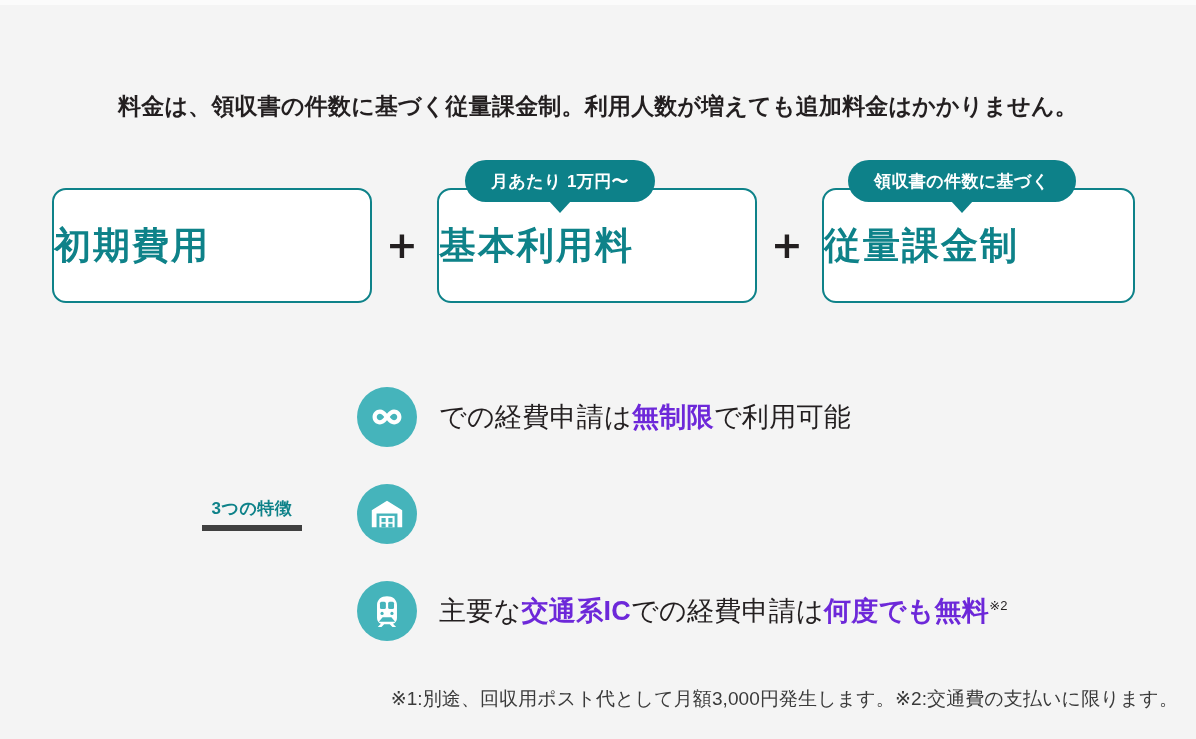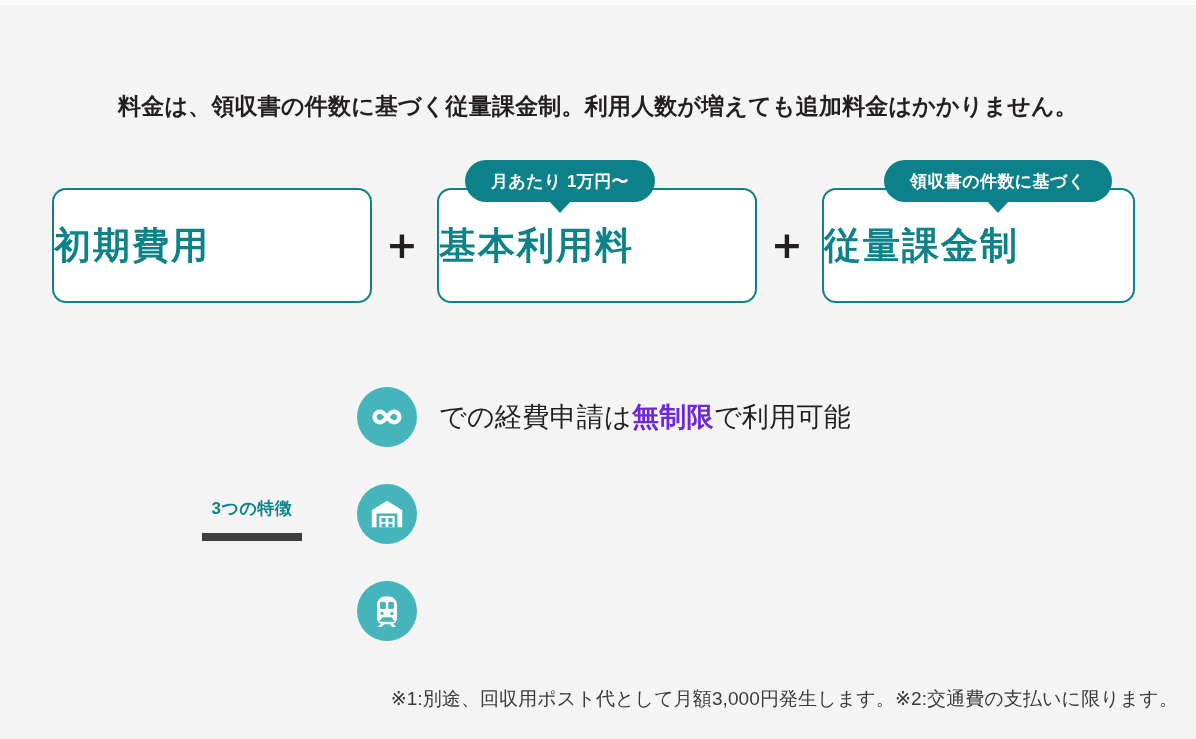--- a/index.html
+++ b/index.html
@@ -116,42 +116,42 @@
     bottom: -11px;
     left: 50%;
     margin-left: -11px;
     width: 0;
     height: 0;
     border-left: 11px solid transparent;
     border-right: 11px solid transparent;
     border-top: 12px solid #0d8189;
   }
   .badge-2 { left: 413px; }
-  .badge-3 { left: 832px; }
+  .badge-3 { left: 796px; }
 
   
   .features {
     position: absolute;
     top: 382px;
     left: 0;
     width: 1196px;
     height: 270px;
   }
   .side-label {
     position: absolute;
     left: 202px;
     top: 115px;
     width: 100px;
     text-align: center;
     font-size: 17px;
     font-weight: bold;
     color: #0e8289;
     letter-spacing: 0.5px;
-    padding-bottom: 13px;
-    border-bottom: 8px solid #404040;
+    padding-bottom: 5px;
+    border-bottom: 6px solid #404040;
   }
   .feature-row {
     position: absolute;
     left: 357px;
     display: flex;
     align-items: center;
     height: 62px;
   }
   .row-1 { top: 4px; }
   .row-2 { top: 101px; }
@@ -264,19 +264,22 @@
       <span class="feature-icon">
         <svg width="38" height="38" viewBox="0 0 40 40" aria-hidden="true">
           <path d="M20 4.5c-6.1 0-10.5 3.6-10.5 9.2v13.6c0 3.0 1.6 5.1 4.1 6.1l-3.3 3.4h3.9l2.8-2.9h5.9l2.8 2.9h3.9l-3.3-3.4c2.6-1.0 4.2-3.1 4.2-6.1V13.7c0-5.6-4.4-9.2-10.5-9.2z" fill="#ffffff"></path>
           <rect x="12.6" y="10.2" width="6.2" height="7.6" rx="1.6" fill="#45b4bb"></rect>
           <rect x="21.2" y="10.2" width="6.2" height="7.6" rx="1.6" fill="#45b4bb"></rect>
           <circle cx="14.8" cy="22.6" r="1.7" fill="#45b4bb"></circle>
           <circle cx="25.2" cy="22.6" r="1.7" fill="#45b4bb"></circle>
           <path d="M15.4 26.6h9.2l4.0 4.8H11.4z" fill="#45b4bb"></path>
         </svg>
       </span>
+      <span class="feature-text">
+        <span>主要な</span><span class="hl">交通系IC</span><span>での経費申請は</span><span class="hl">何度でも無料</span><span class="sup">※2</span>
+      </span>
     </div>
 
   </div>
 
   <div class="footnote">※1:別途、回収用ポスト代として月額3,000円発生します。※2:交通費の支払いに限ります。</div>
 
 </div>
 
 </body></html>

